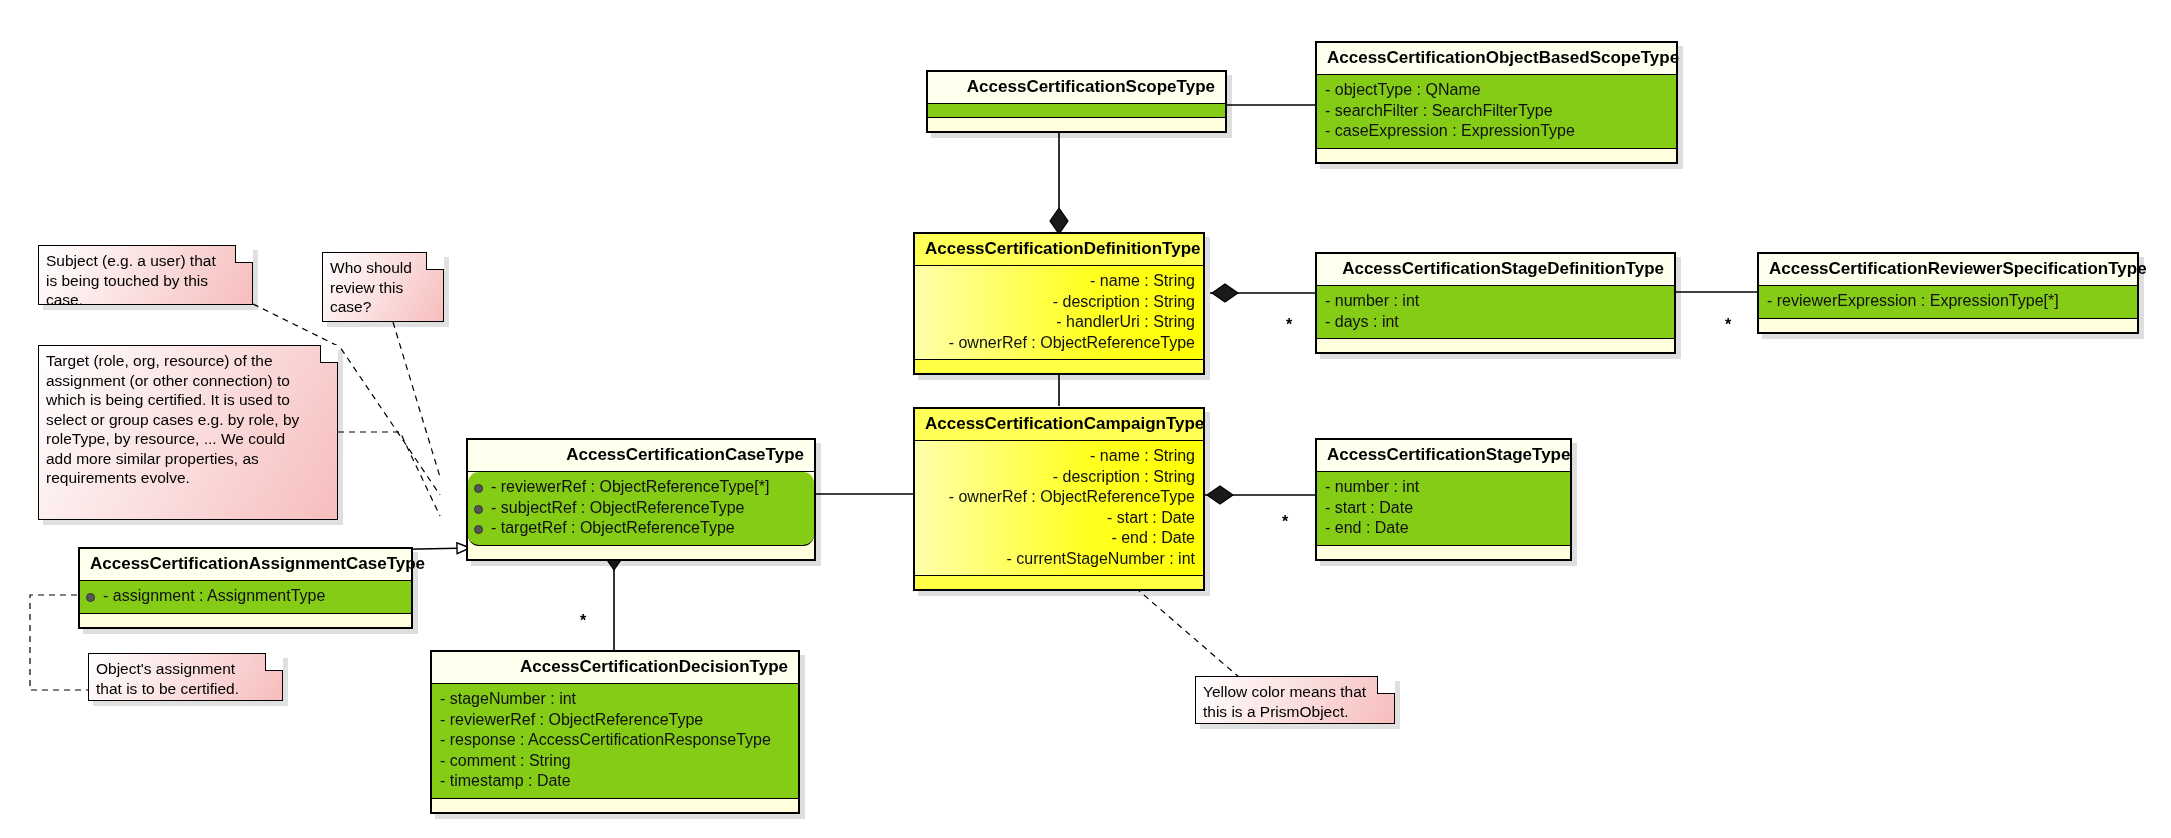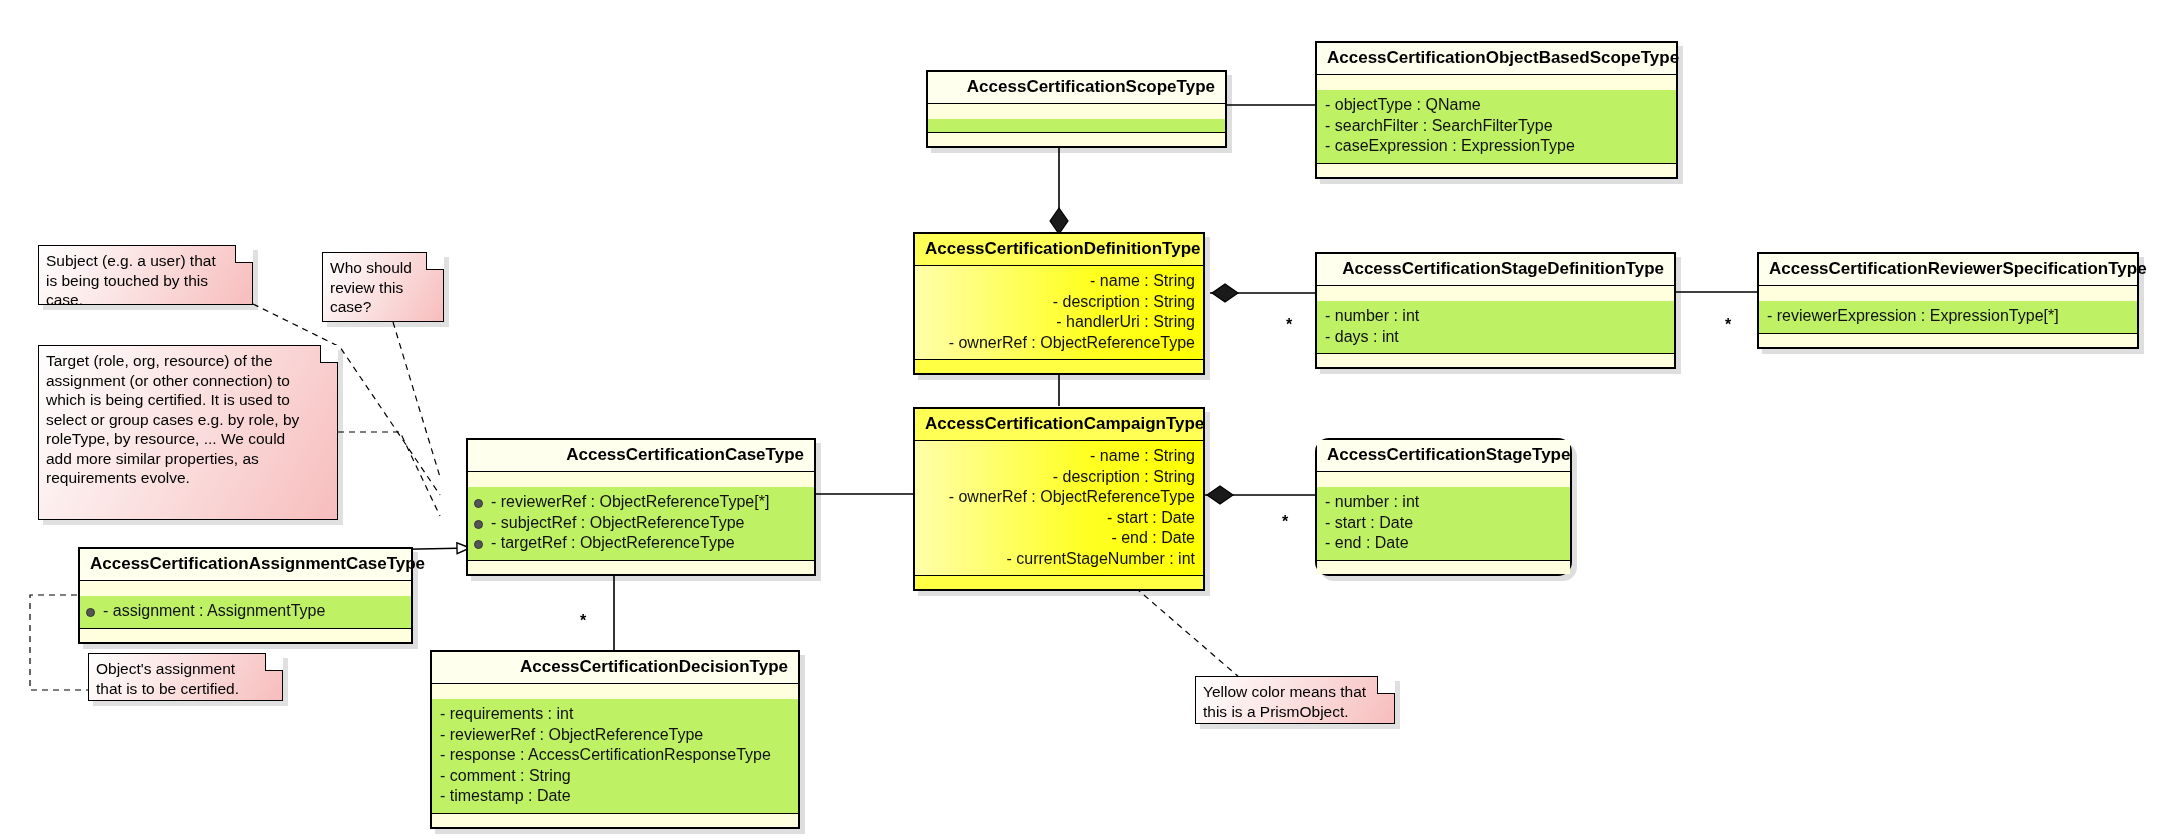--- a/index.html
+++ b/index.html
@@ -17,21 +17,21 @@
   .uml .hdr{font-size:17px;font-weight:bold;color:#000;text-align:right;
        padding:5px 10px 6px 10px;border-bottom:1px solid #000;white-space:nowrap;}
   .uml .attrs{padding:5px 8px 6px 8px;border-bottom:1px solid #000;}
   .uml .attr{font-size:16px;color:#111;line-height:20.5px;white-space:nowrap;position:relative;}
   .uml .ops{height:13px;}
   .uml.prism{background:#ffff33;}
   .uml.prism .hdr{background:#ffff55;}
   .uml.prism .attrs{background:linear-gradient(90deg,#ffffaa 0%,#ffff22 60%,#ffff00 100%);text-align:right;}
   .uml.prism .ops{background:#ffff44;}
   .uml.plain .hdr{background:#ffffee;}
-  .uml.plain .attrs{background:#bef264;margin-top:15px;}
+  .uml.plain .attrs{background:#84cc16;}
   .uml.plain .ops{background:#ffffdd;}
   .anchor-dot{position:absolute;left:-8px;top:7px;width:7px;height:7px;border-radius:50%;
        background:#555;border:1px solid #333;}
   .attr.dotted{padding-left:9px;}
 
   
   .note{position:absolute;box-sizing:border-box;border:1.5px solid #000;
         background:linear-gradient(120deg,#ffffff 0%,#fbe2e2 45%,#f7bdbd 100%);
         box-shadow:5px 5px 0 0 rgba(0,0,0,0.12);
         font-size:15.5px;line-height:19.5px;color:#000;padding:5px 8px 6px 7px;}
@@ -184,33 +184,33 @@
       <div class="attr">- name : String</div>
       <div class="attr">- description : String</div>
       <div class="attr">- ownerRef : ObjectReferenceType</div>
       <div class="attr">- start : Date</div>
       <div class="attr">- end : Date</div>
       <div class="attr">- currentStageNumber : int</div>
     </div>
     <div class="ops"></div>
   </div>
 
-  <div class="uml plain" style="left:1315px;top:438px;width:257px;border-radius:14px;">
+  <div class="uml plain" style="left:1315px;top:438px;width:257px;">
     <div class="hdr">AccessCertificationStageType</div>
     <div class="attrs">
       <div class="attr">- number : int</div>
       <div class="attr">- start : Date</div>
       <div class="attr">- end : Date</div>
     </div>
     <div class="ops"></div>
   </div>
 
   <div class="uml plain" style="left:466px;top:438px;width:350px;">
     <div class="hdr">AccessCertificationCaseType</div>
-    <div class="attrs" style="padding-left:14px;">
+    <div class="attrs" style="padding-left:14px;border-radius:11px;">
       <div class="attr dotted">
         <span class="anchor-dot"></span>
         <span>- reviewerRef : ObjectReferenceType[*]</span>
       </div>
       <div class="attr dotted">
         <span class="anchor-dot"></span>
         <span>- subjectRef : ObjectReferenceType</span>
       </div>
       <div class="attr dotted">
         <span class="anchor-dot"></span>
@@ -227,21 +227,21 @@
         <span class="anchor-dot"></span>
         <span>- assignment : AssignmentType</span>
       </div>
     </div>
     <div class="ops"></div>
   </div>
 
   <div class="uml plain" style="left:430px;top:650px;width:370px;">
     <div class="hdr">AccessCertificationDecisionType</div>
     <div class="attrs">
-      <div class="attr">- requirements : int</div>
+      <div class="attr">- stageNumber : int</div>
       <div class="attr">- reviewerRef : ObjectReferenceType</div>
       <div class="attr">- response : AccessCertificationResponseType</div>
       <div class="attr">- comment : String</div>
       <div class="attr">- timestamp : Date</div>
     </div>
     <div class="ops"></div>
   </div>
 
   <div class="note" style="left:38px;top:245px;width:215px;height:60px;">
     <span class="fold"></span>

